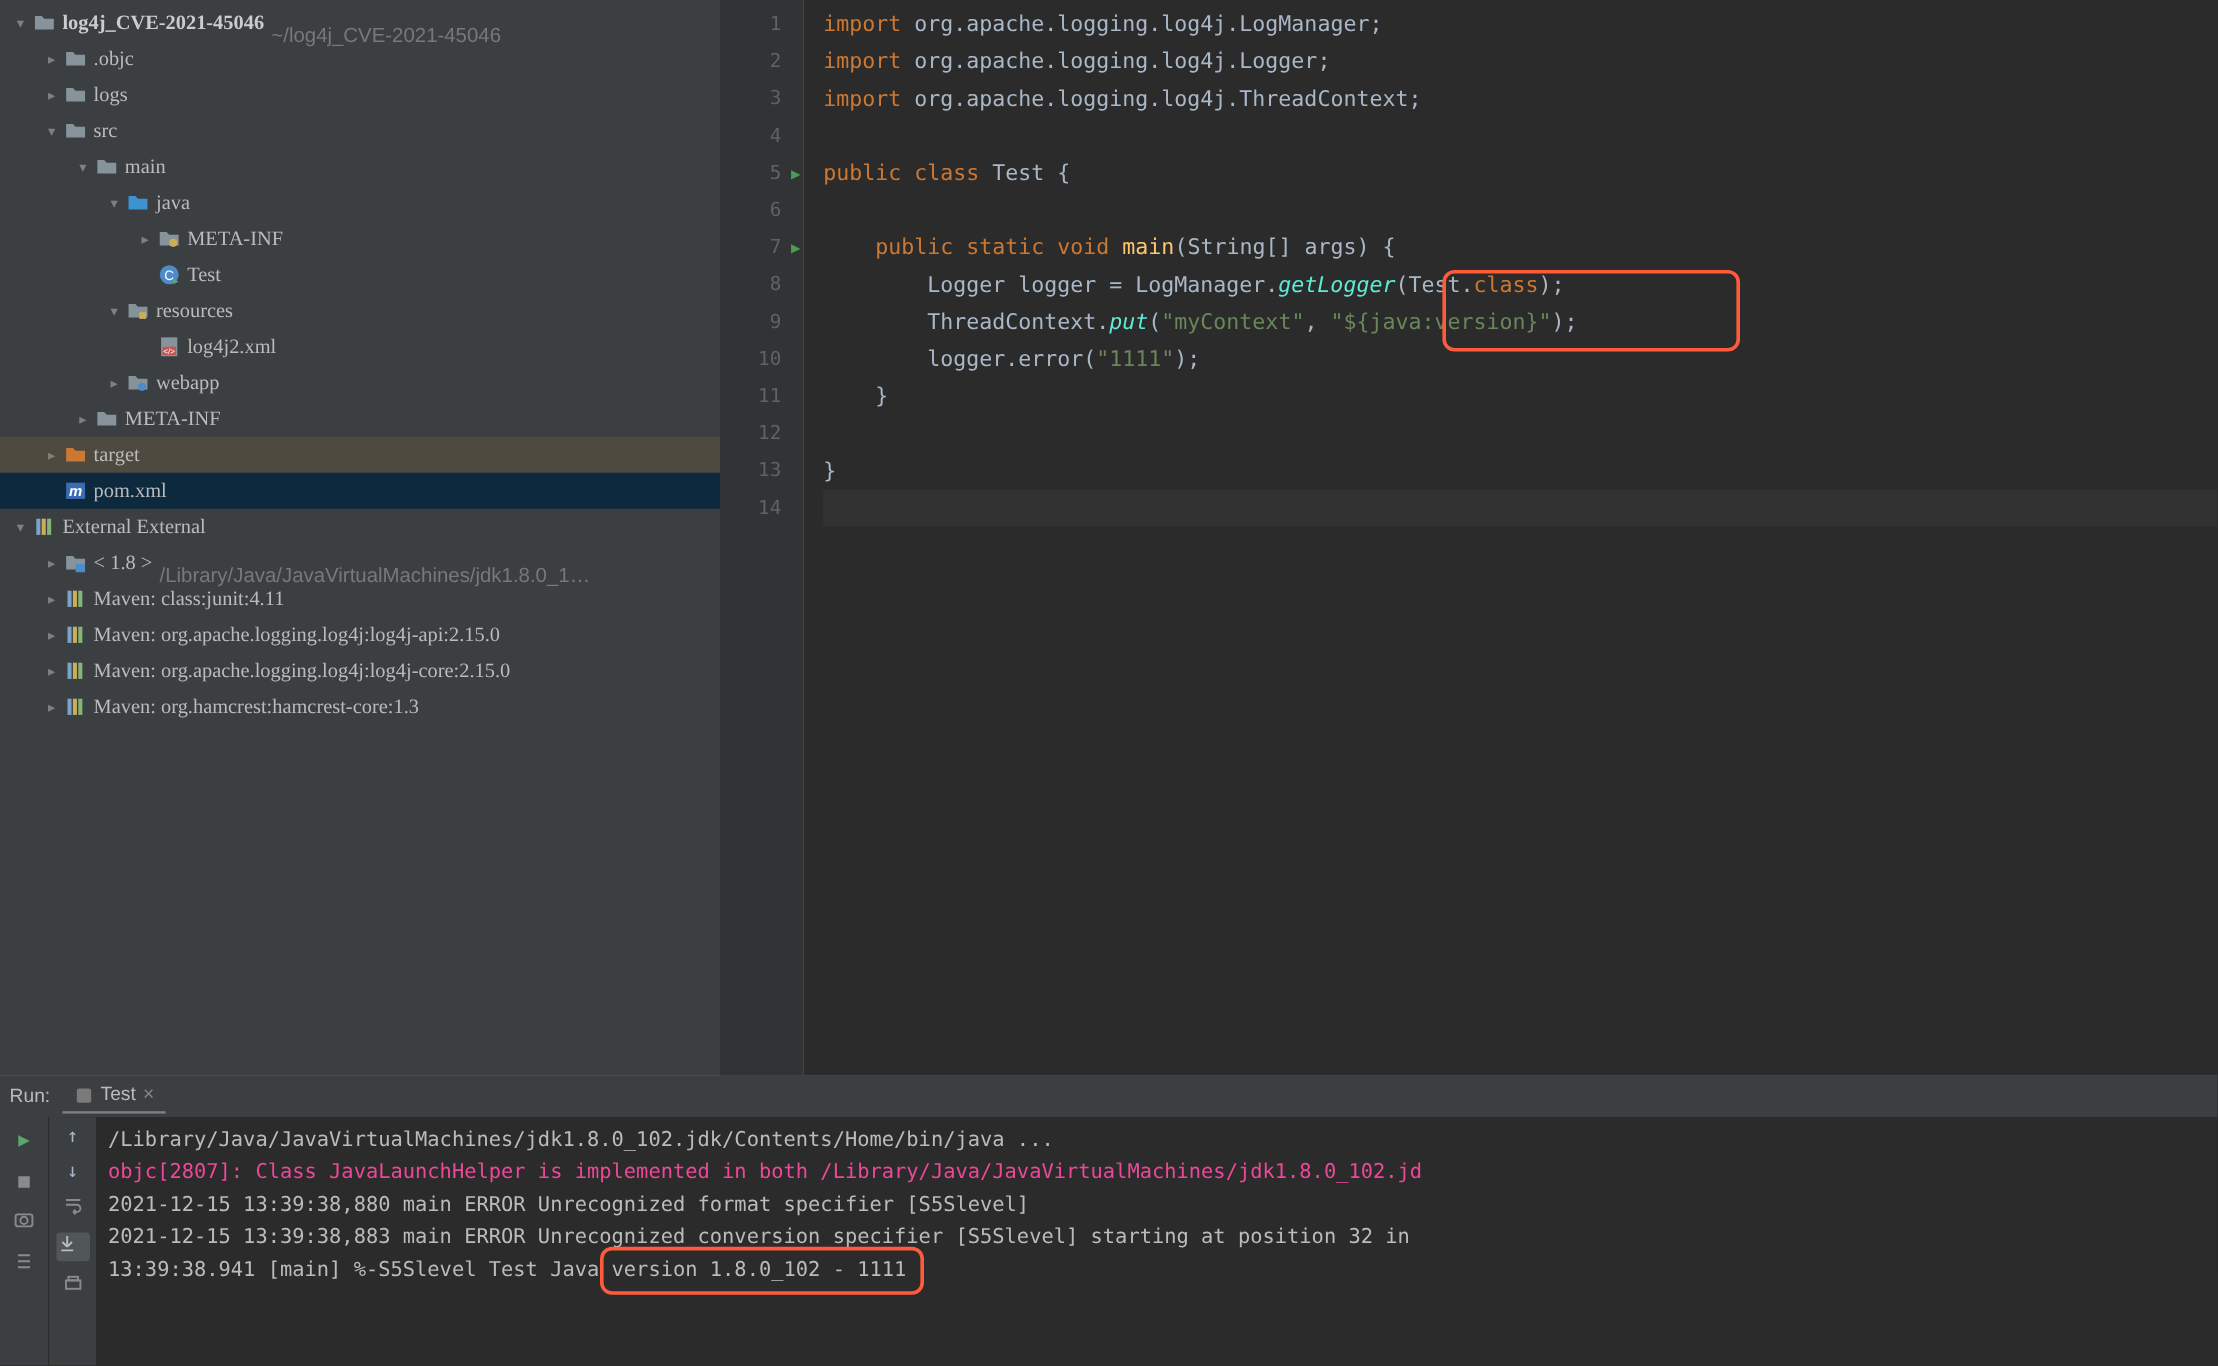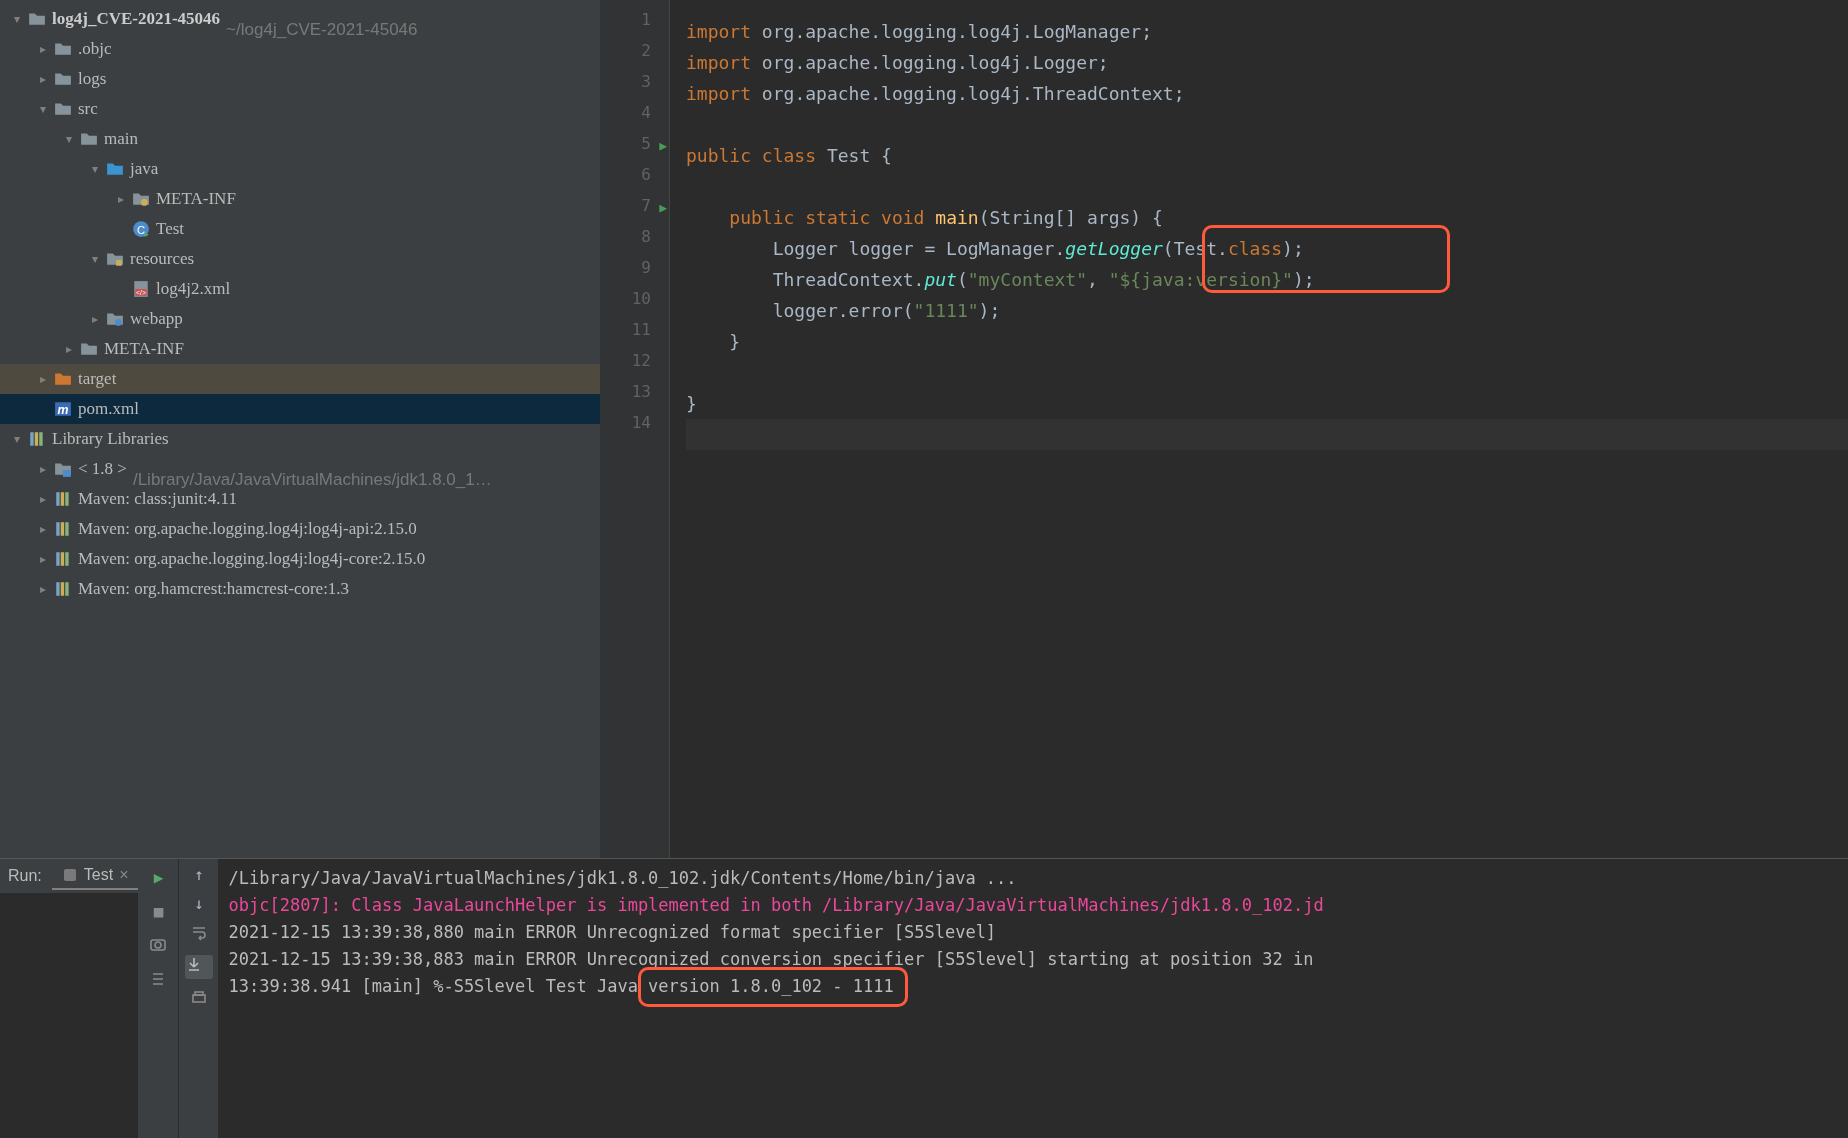--- a/index.html
+++ b/index.html
@@ -80,46 +80,46 @@
   .run-mark {
     position: absolute;
     right: 2px;
     color: #499c54;
     font-size: 13px;
   }
   .code {
     flex: 1;
     font-size: 18px;
     line-height: 31px;
-    padding-top: 16px;
+    padding-top: 5px;
     padding-left: 16px;
     white-space: pre;
     position: relative;
   }
   .code .line { height: 31px; }
   .k-key { color: #cc7832; }
   .k-str { color: #6a8759; }
   .k-fn { color: #ffc66d; }
   .k-it { font-style: italic; color: #5eead4; }
   .k-cls { color: #a9b7c6; }
   .caret-line { background: #323232; }
   .highlight-box {
     position: absolute;
     border: 3px solid #ff5a3c;
     border-radius: 10px;
     pointer-events: none;
   }
 
   
   .run-panel {
-    height: 280px;
+    height: 242px;
     background: #2b2b2b;
     border-top: 1px solid #555;
     display: flex;
-    flex-direction: row;
+    flex-direction: column;
   }
   .run-tabbar {
     height: 34px;
     background: #3c3f41;
     display: flex;
     align-items: center;
     padding-left: 8px;
     font-family: -apple-system, sans-serif;
     font-size: 16px;
     color: #bbbbbb;
@@ -327,21 +327,21 @@
       <div class="tree-row">
         <span class="indent" style="width: 0px;"></span>
         <span class="chev">▾</span>
         <span class="ico">
           <svg viewBox="0 0 16 16">
             <rect x="2" y="2" width="3" height="12" fill="#7aa3c9"></rect>
             <rect x="6" y="2" width="3" height="12" fill="#c9af5a"></rect>
             <rect x="10" y="2" width="3" height="12" fill="#86b57a"></rect>
           </svg>
         </span>
-        <span class="tree-label">Library Libraries</span>
+        <span class="tree-label">External External</span>
       </div>
       <div class="tree-row">
         <span class="indent" style="width: 26px;"></span>
         <span class="chev">▸</span>
         <span class="ico">
           <svg viewBox="0 0 16 16">
             <path fill="#87939a" d="M1 3h5l2 2h7v8H1z"></path>
             <rect x="8" y="9" width="7" height="6" fill="#4e8cc9"></rect>
           </svg>
         </span>

